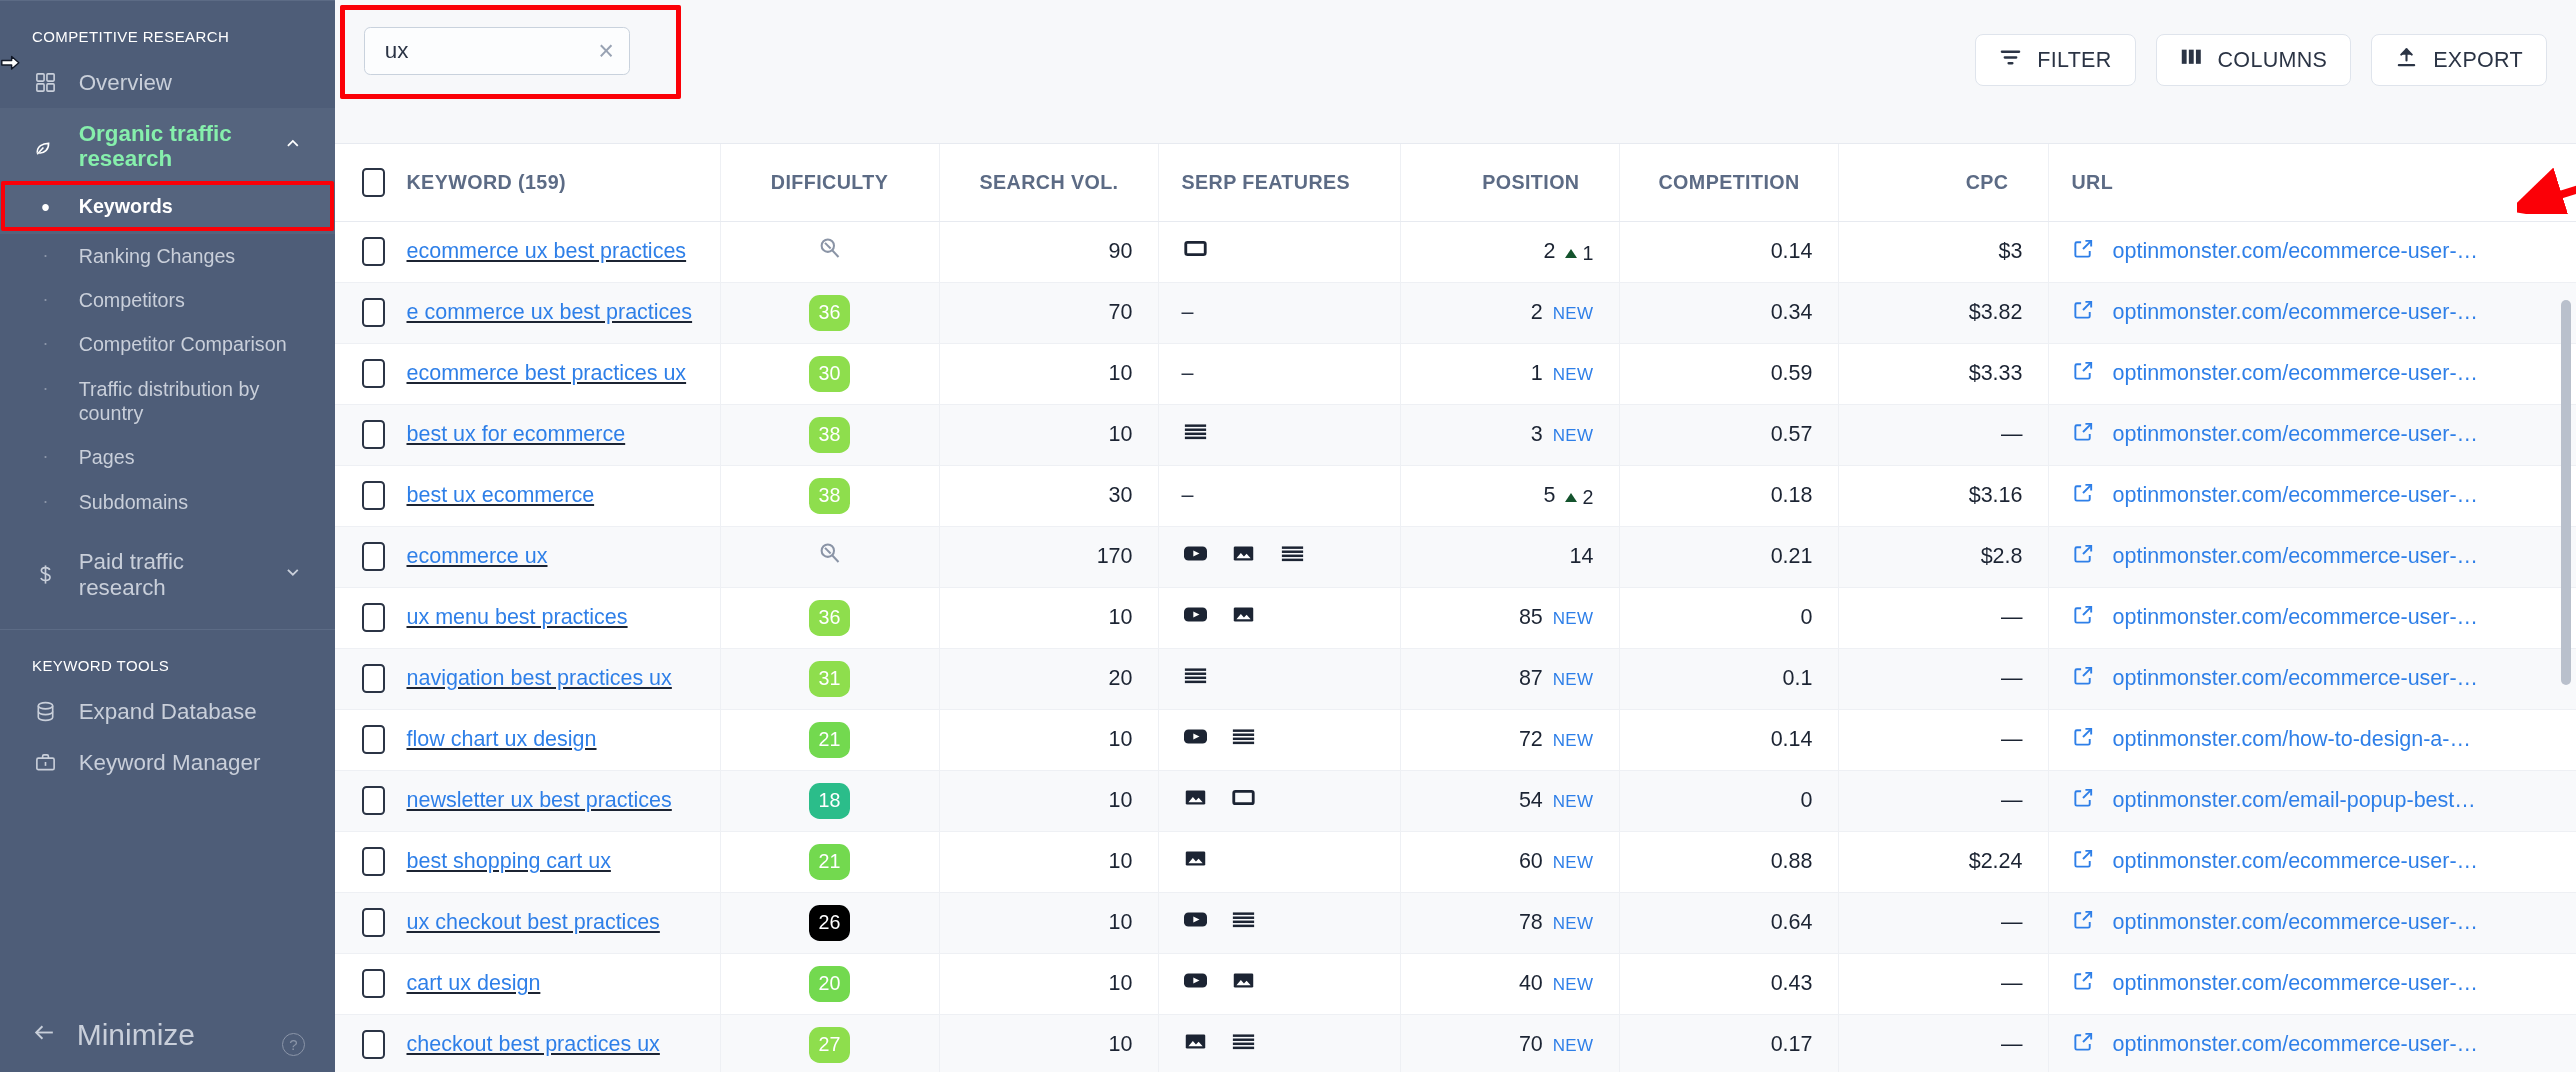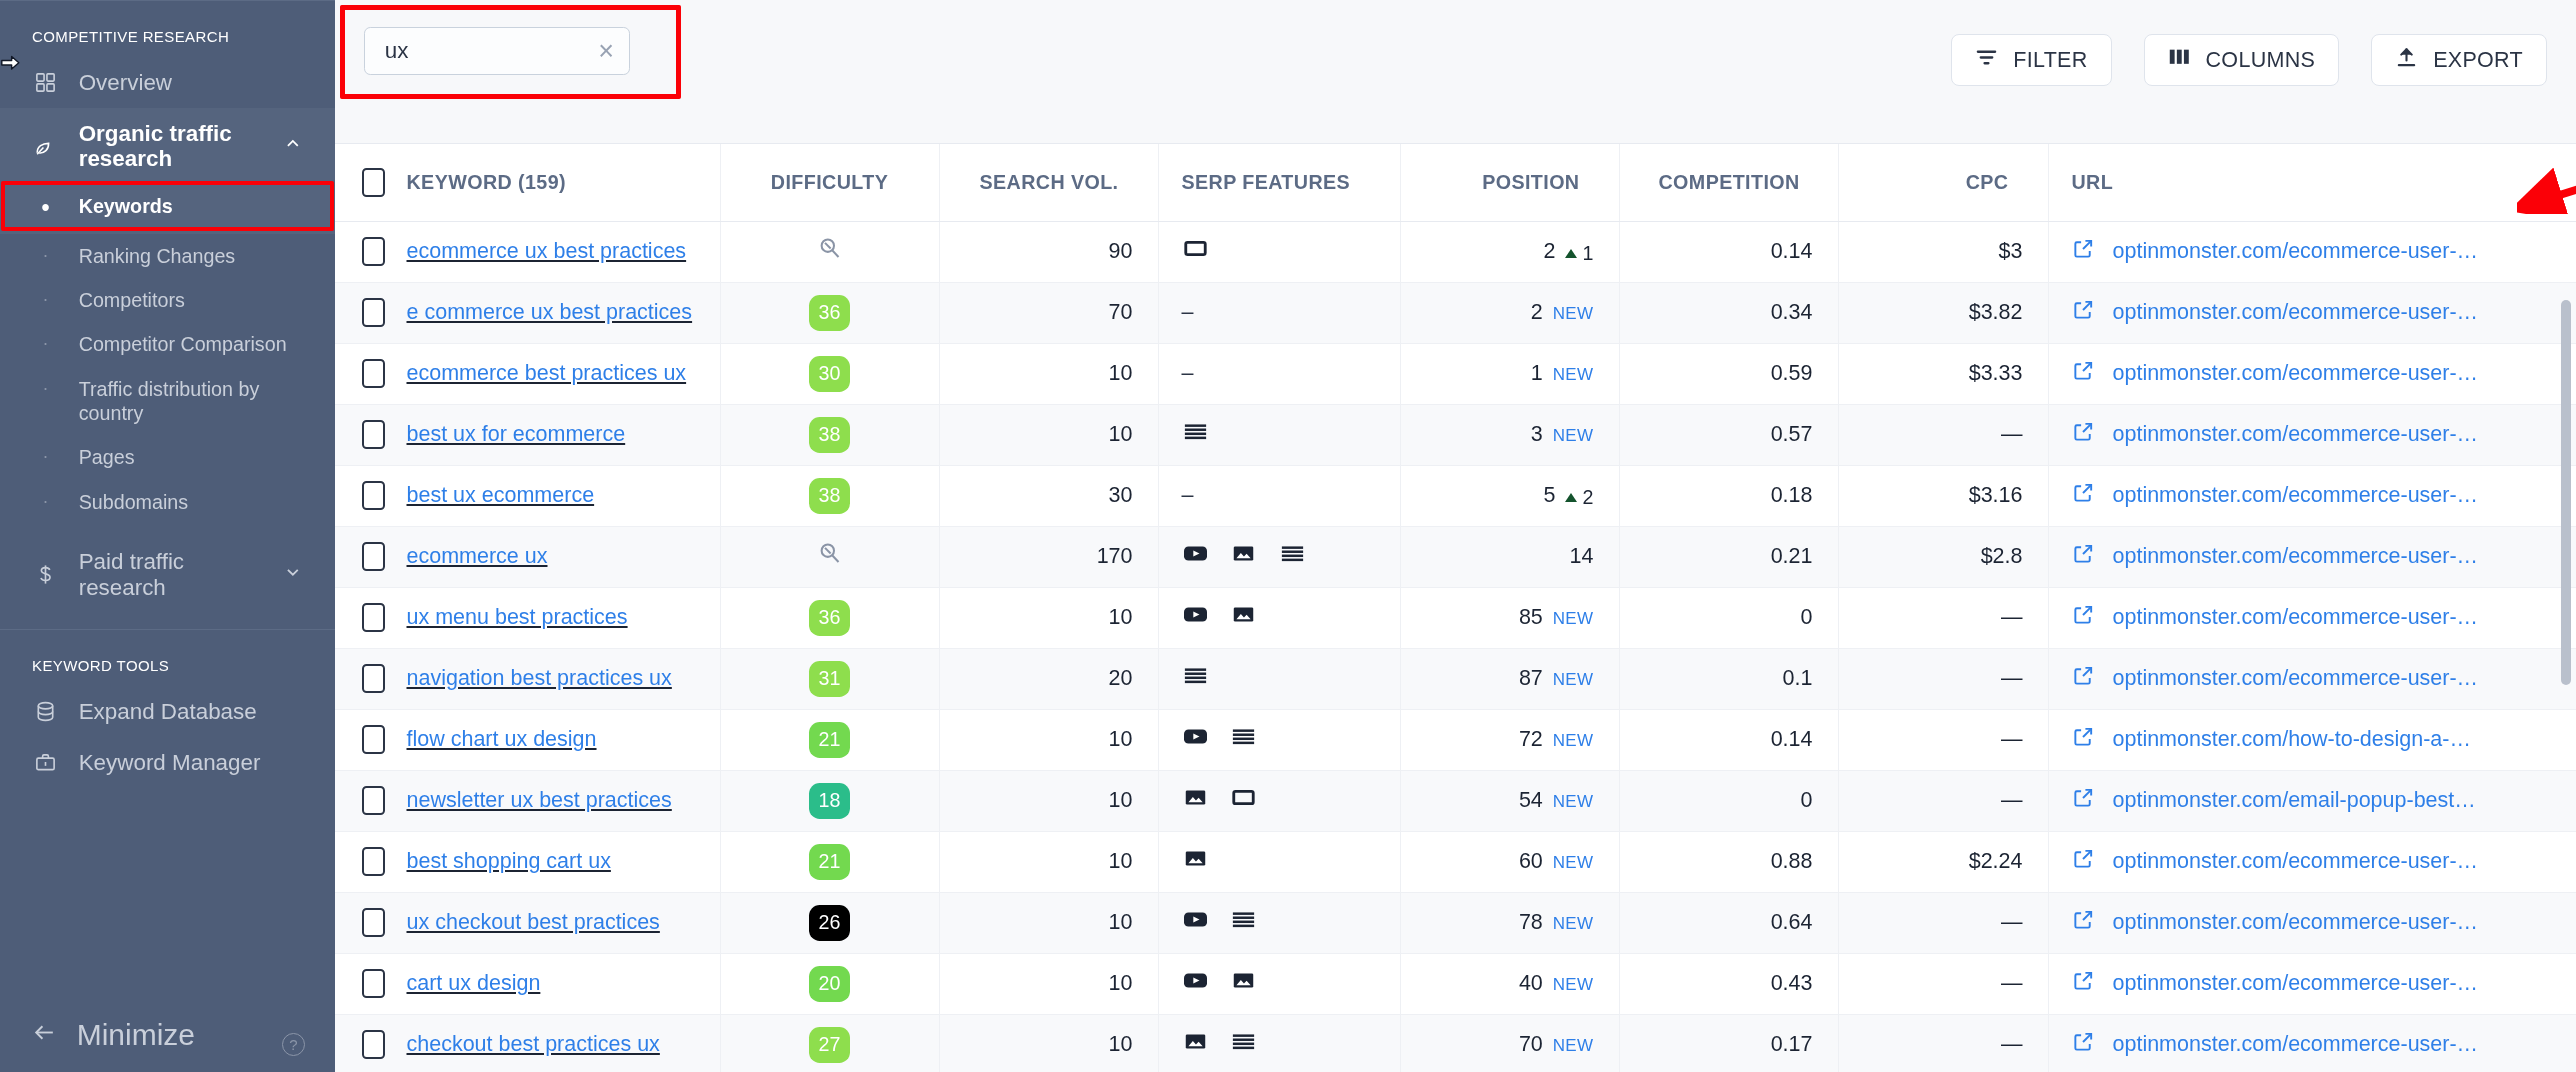--- a/index.html
+++ b/index.html
@@ -35,21 +35,21 @@
   .sb-section-label {
     color: #ffffff; font-size: 15px; letter-spacing: 0.4px;
     padding: 27px 32px 12.5px 32px; font-weight: 400;
   }
   .sb-item {
     display: flex; align-items: center; gap: 19.7px;
     padding: 12.5px 32px; color: #c9cfda; font-size: 22.4px;
     position: relative; min-height: 48px;
   }
   .sb-item .ico { width: 27px; flex: none; display: flex; align-items: center; justify-content: center; }
-  .sb-item.active-group { background: #55647e; color: #ffffff; font-weight: 700; align-items: center; }
+  .sb-item.active-group { background: #55647e; color: #86efac; font-weight: 700; align-items: center; }
   .sb-item.expandable { justify-content: space-between; }
   .sb-item .lbl { flex: 1; line-height: 1.15; }
   .sb-sub {
     display: flex; align-items: flex-start; gap: 19.7px;
     padding: 9.8px 32px; color: #c9cfda; font-size: 19.7px;
     position: relative;
   }
   .sb-sub .bullet {
     width: 27px; flex: none; text-align: center;
     color: #8b95a8; font-size: 18px; line-height: 1.3;
@@ -98,21 +98,21 @@
     padding: 0 15px 0 19.7px;
   }
   .search-box .val { font-size: 22.4px; color: #2b3445; }
   .search-box .clear { color: #98a2b3; font-size: 27px; line-height: 1; cursor: pointer; }
   .hl-box-search {
     position: absolute; left: 4.5px; top: 5.4px; width: 341px; height: 94px;
     border: 5.4px solid #fb0007; border-radius: 1.8px; pointer-events: none;
   }
 
   .tb-actions {
-    margin-left: auto; display: flex; gap: 32px; padding-top: 34px;
+    margin-left: auto; display: flex; gap: 20px; padding-top: 34px;
   }
   .tb-btn {
     height: 52px; background: #ffffff; border: 1.8px solid #dfe4ec; border-radius: 8px;
     display: flex; align-items: center; gap: 15px; padding: 0 23px;
     color: #2b3445; font-size: 21.5px; letter-spacing: 0.3px; cursor: pointer;
   }
 
   
   .table-wrap {
     flex: 1; background: #ffffff; border-top: 0.9px solid #e7eaf0;

